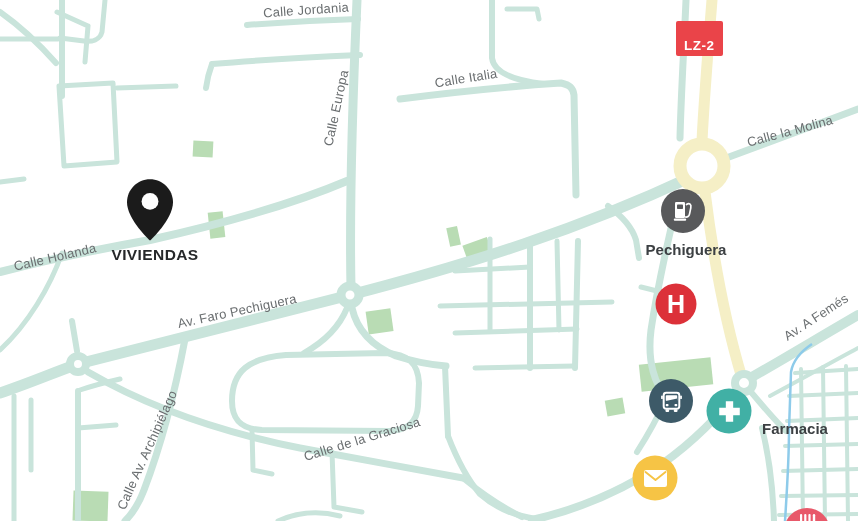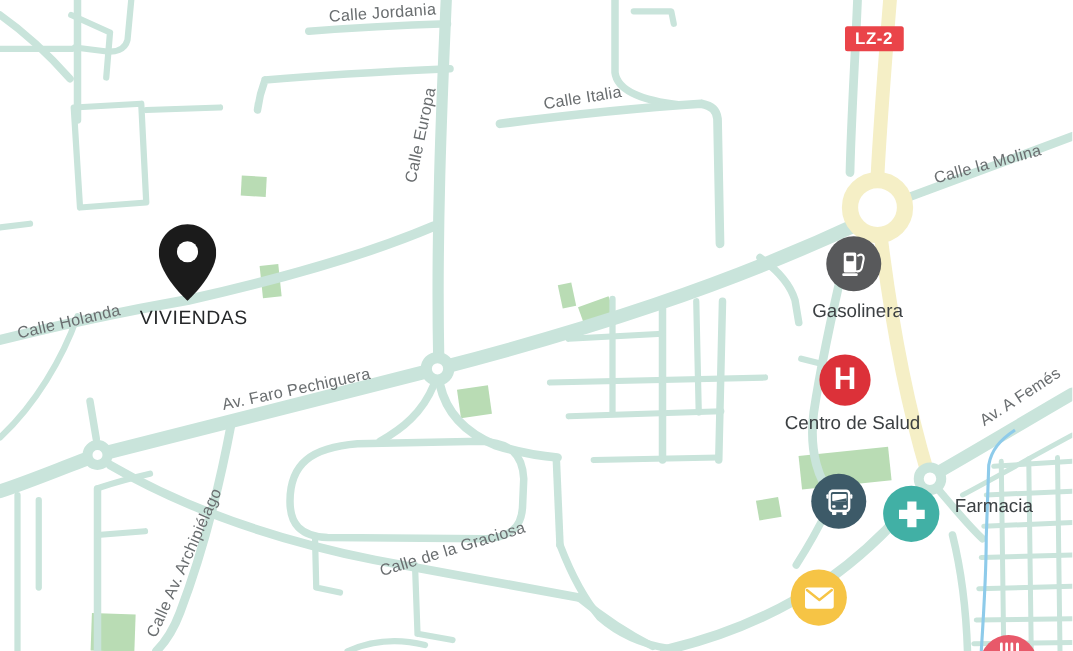--- a/index.html
+++ b/index.html
@@ -1,28 +1,28 @@
 <!DOCTYPE html>
 <html><head>
 <meta charset="utf-8">
 <style>
   html,body{margin:0;padding:0;background:#fff;}
   #map{position:relative;width:858px;height:521px;overflow:hidden;background:#ffffff;
        font-family:"Liberation Sans",sans-serif;}
   #roads{position:absolute;left:0;top:0;}
   .street-label{position:absolute;font-size:13px;color:#6a6e70;white-space:nowrap;
     letter-spacing:.2px;transform:translate(-50%,-50%) rotate(var(--r,0deg));}
-  .poi-label{position:absolute;font-size:15px;font-weight:400;color:#3c4043;white-space:nowrap;
+  .poi-label{position:absolute;font-size:15px;font-weight:700;color:#3c4043;white-space:nowrap;
     transform:translate(-50%,-50%);}
   .poi-label.dark{color:#26282a;font-size:15.5px;letter-spacing:.4px;}
   .marker{position:absolute;border-radius:50%;display:flex;align-items:center;justify-content:center;
     transform:translate(-50%,-50%);}
   .marker svg{display:block;}
   #badge-lz2{position:absolute;left:676px;top:21px;background:#ea4449;color:#fff;
-    font-weight:700;font-size:13.5px;letter-spacing:.5px;padding:2px 8px 3px;border-radius:2px;}
+    font-weight:700;font-size:13.5px;letter-spacing:.5px;padding:17px 8px 3px;border-radius:2px;}
   #pin{position:absolute;left:127px;top:179px;}
   .h-letter{color:#fff;font-weight:700;font-size:25px;line-height:1;}
 </style>
 </head>
 <body>
 
 <div id="map">
 
   <svg id="roads" width="858" height="521" viewBox="0 0 858 521">
 
@@ -120,23 +120,22 @@
   <div class="street-label" style="left:466px;top:78px;--r:-9deg">Calle Italia</div>
   <div class="street-label" style="left:336px;top:108px;--r:-78deg">Calle Europa</div>
   <div class="street-label" style="left:790px;top:131px;--r:-15deg">Calle la Molina</div>
   <div class="street-label" style="left:55px;top:257px;--r:-13deg">Calle Holanda</div>
   <div class="street-label" style="left:237px;top:311px;--r:-12deg">Av. Faro Pechiguera</div>
   <div class="street-label" style="left:816px;top:317px;--r:-33deg">Av. A Femés</div>
   <div class="street-label" style="left:147px;top:450px;--r:-66deg">Calle Av. Archipiélago</div>
   <div class="street-label" style="left:362px;top:439px;--r:-17deg">Calle de la Graciosa</div>
 
   <div class="poi-label dark" style="left:155px;top:255px">VIVIENDAS</div>
-  <div class="poi-label" style="left:686px;top:249px">Gasolinera</div>
-  <div class="poi-label" style="left:682px;top:339px">Centro de Salud</div>
-  <div class="poi-label" style="left:795px;top:405px">Farmacia</div>
+  <div class="poi-label" style="left:686px;top:249px">Pechiguera</div>
+  <div class="poi-label" style="left:795px;top:428px">Farmacia</div>
 
   <div id="pin">
     <svg width="46" height="62" viewBox="0 0 24 32">
       <path d="M12 0 C5.4 0 0 5.4 0 12 C0 21 12 32 12 32 C12 32 24 21 24 12 C24 5.4 18.6 0 12 0 Z" fill="#1b1b1b"></path>
       <circle cx="12" cy="11.5" r="4.4" fill="#ffffff"></circle>
     </svg>
   </div>
 
   <div class="marker" style="left:683px;top:211px;width:44px;height:44px;background:#58595b">
     <svg width="24" height="24" viewBox="0 0 24 24">

